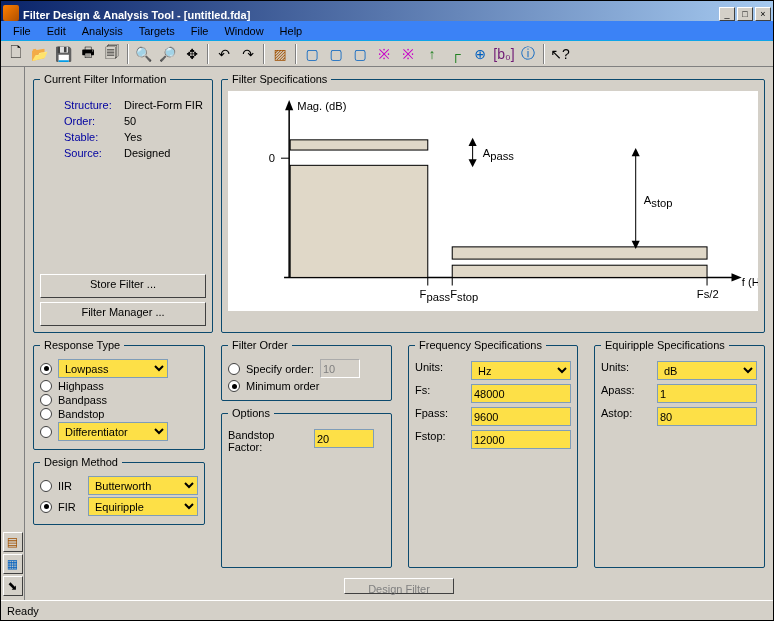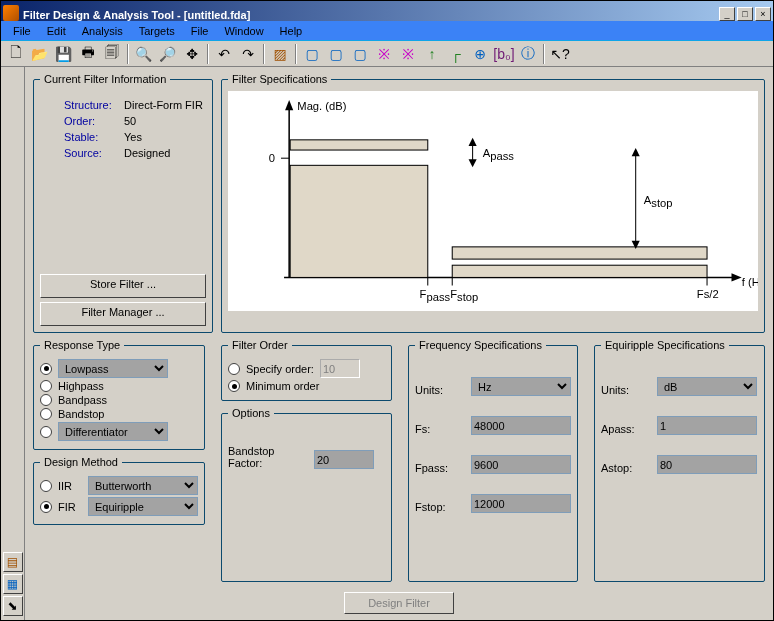--- a/index.html
+++ b/index.html
@@ -30,26 +30,26 @@
   .spec .plot { background: #fff; width: 100%; height: 220px; position: relative; }
   .bottom-grid { display: flex; gap: 16px; flex: 1; }
   .col { display: flex; flex-direction: column; gap: 6px; }
   .col1 { width: 180px; }
   .col2 { width: 180px; }
   .col3 { flex: 1; }
   .col4 { width: 180px; }
   .radio-row { display: flex; align-items: center; gap: 6px; margin: 2px 0; }
   .radio { width: 12px; height: 12px; border: 1px solid #404040; border-radius: 50%; background: #fff; display: inline-flex; align-items: center; justify-content: center; }
   .radio.sel::after { content:""; width:5px; height:5px; background:#000; border-radius:50%; }
-  select, input[type=text] { font-size: 11px; height: 19px; border: 1px solid #7f9db9; background: #a3a3a3; padding: 0 2px; }
+  select, input[type=text] { font-size: 11px; height: 19px; border: 1px solid #7f9db9; background: #fde047; padding: 0 2px; }
   input.disabled { background: #d4d0c8; color: #808080; border: 1px inset #fff; }
-  .formrow { display: flex; align-items: flex-end; gap: 6px; margin: 20px 0; }
+  .formrow { display: flex; align-items: flex-start; gap: 6px; margin: 4px 0; }
   .formrow .lbl { width: 50px; }
   .design-row { display: flex; justify-content: center; padding: 4px 0 0; }
-  .design-btn { width: 110px; height: 22px; border: 1px solid #fff; border-right-color:#404040; border-bottom-color:#404040; background:#d4d0c8; color:#808080; text-align:center; line-height:20px; }
+  .design-btn { width: 110px; height: 16px; border: 1px solid #fff; border-right-color:#404040; border-bottom-color:#404040; background:#d4d0c8; color:#808080; text-align:center; line-height:20px; }
   .statusbar { height: 20px; border-top: 1px solid #fff; background: #d4d0c8; padding: 2px 6px; line-height: 16px; }
   
   .plot svg text { font-family: Tahoma, sans-serif; font-size: 11px; }
 </style>
 </head>
 <body>
 
 <div class="window">
   <div class="titlebar">
     <div class="app-icon"></div>
@@ -276,13 +276,16 @@
           </fieldset>
         </div>
       </div>
 
       <div class="design-row">
         <div class="design-btn">Design Filter</div>
       </div>
     </div>
   </div>
 
+  <div class="statusbar">
+    <span>Ready</span>
+  </div>
 </div>
 
 </body></html>

